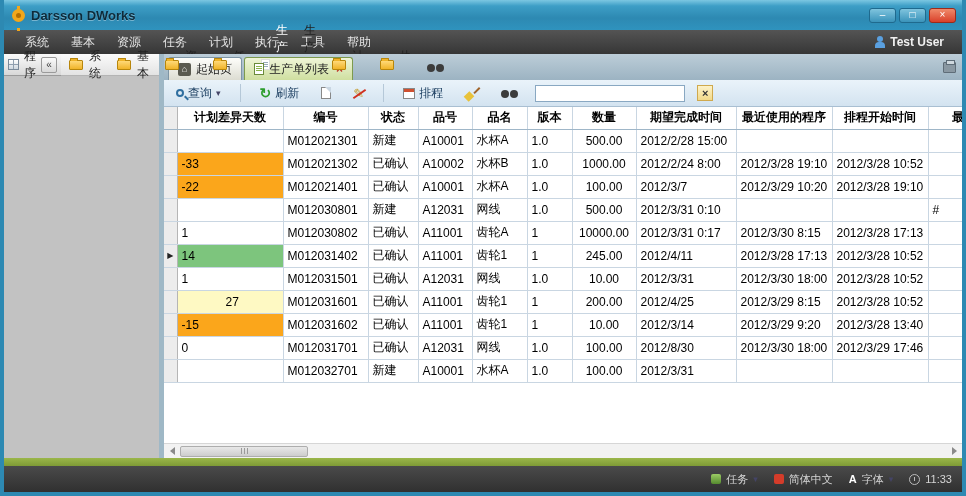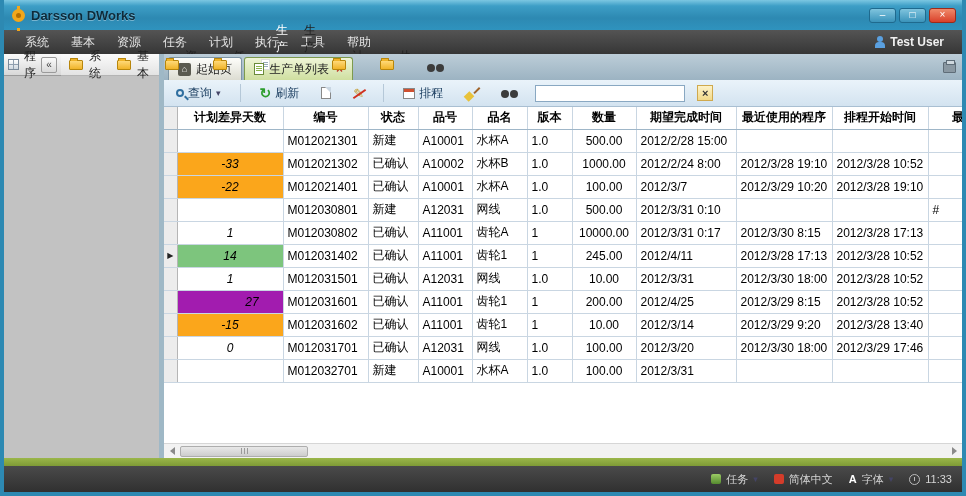--- a/index.html
+++ b/index.html
@@ -112,21 +112,21 @@
 
   
   .gridarea { flex:1 1 auto; overflow:hidden; background:#fff; min-height:0; }
   table.grid { border-collapse:collapse; table-layout:fixed; width:824px; font-size:12px; color:#000; }
   table.grid th { height:22px; font-weight:bold; text-align:center; background:#fff;
     border-right:1px solid #c9d6e2; border-bottom:1px solid #9fb6c8; overflow:hidden; white-space:nowrap; }
   table.grid td { height:23px; padding:0 4px; border-right:1px solid #c9d6e2; border-bottom:1px solid #c9d6e2;
     overflow:hidden; white-space:nowrap; background:#fff; }
   table.grid td.sel { background:#ececec; padding:0; text-align:center; font-size:8px; color:#222; border-right:1px solid #b5b5b5; }
   table.grid th.sel { background:#ececec; border-right:1px solid #b5b5b5; }
-  td.tc { text-align:center;font-style:italic; }
+  td.tc { text-align:left; }
   td.tr-al { text-align:center; }
 
   
   .hscroll { height:15px; flex:0 0 15px; background:#f2f2f2; border-top:1px solid #d6d6d6; display:flex; align-items:center; }
   .harrow { width:16px; height:100%; display:flex; align-items:center; justify-content:center; background:#f2f2f2; }
   .harrow .tri { width:0; height:0; border-top:4px solid transparent; border-bottom:4px solid transparent; }
   .harrow.left .tri { border-right:5px solid #8a8a8a; }
   .harrow.right .tri { border-left:5px solid #8a8a8a; }
   .hthumb { width:128px; height:11px; background:linear-gradient(#e8e8e8,#cdcdcd); border:1px solid #adadad; border-radius:2px;
     display:flex; align-items:center; justify-content:center; gap:2px; }
@@ -398,21 +398,21 @@
                 <td>网线</td>
                 <td>1.0</td>
                 <td class="tr-al">10.00</td>
                 <td>2012/3/31</td>
                 <td>2012/3/30 18:00</td>
                 <td>2012/3/28 10:52</td>
                 <td></td>
               </tr>
               <tr>
                 <td class="sel"></td>
-                <td class="tc" style="background: #a21caf; padding-left: 48px;">27</td>
+                <td class="tc" style="background: #fef9c3; padding-left: 48px;">27</td>
                 <td>M012031601</td>
                 <td>已确认</td>
                 <td>A11001</td>
                 <td>齿轮1</td>
                 <td>1</td>
                 <td class="tr-al">200.00</td>
                 <td>2012/4/25</td>
                 <td>2012/3/29 8:15</td>
                 <td>2012/3/28 10:52</td>
                 <td></td>
@@ -433,21 +433,21 @@
               </tr>
               <tr>
                 <td class="sel"></td>
                 <td class="tc">0</td>
                 <td>M012031701</td>
                 <td>已确认</td>
                 <td>A12031</td>
                 <td>网线</td>
                 <td>1.0</td>
                 <td class="tr-al">100.00</td>
-                <td>2012/3/20</td>
+                <td>2012/8/30</td>
                 <td>2012/3/30 18:00</td>
                 <td>2012/3/29 17:46</td>
                 <td></td>
               </tr>
               <tr>
                 <td class="sel"></td>
                 <td class="tc"></td>
                 <td>M012032701</td>
                 <td>新建</td>
                 <td>A10001</td>

